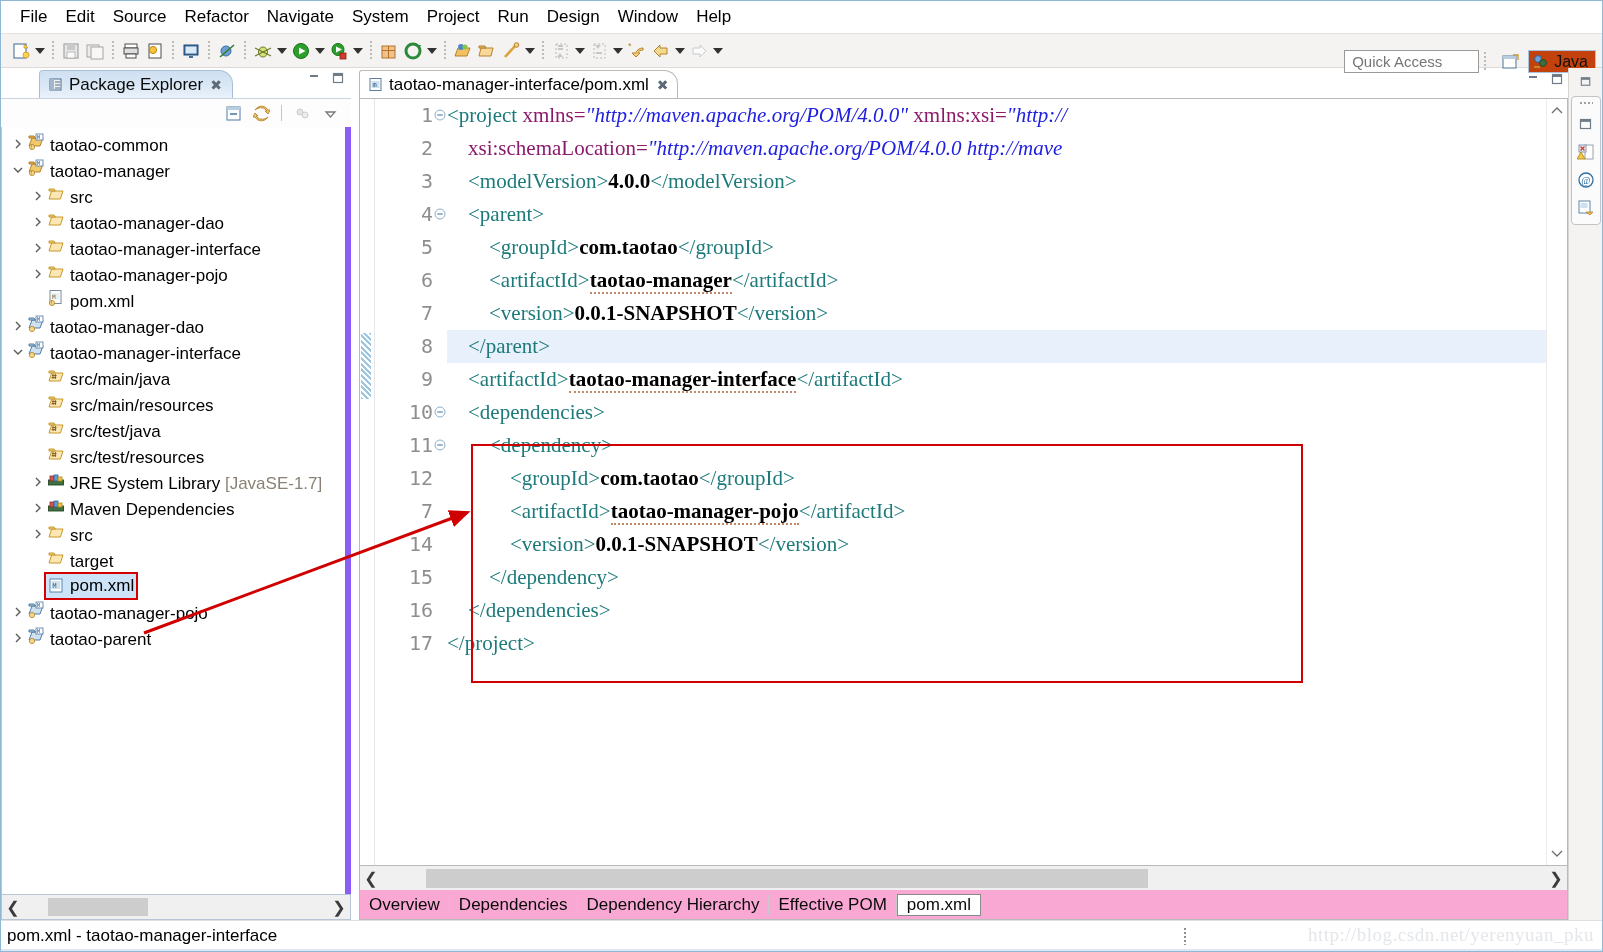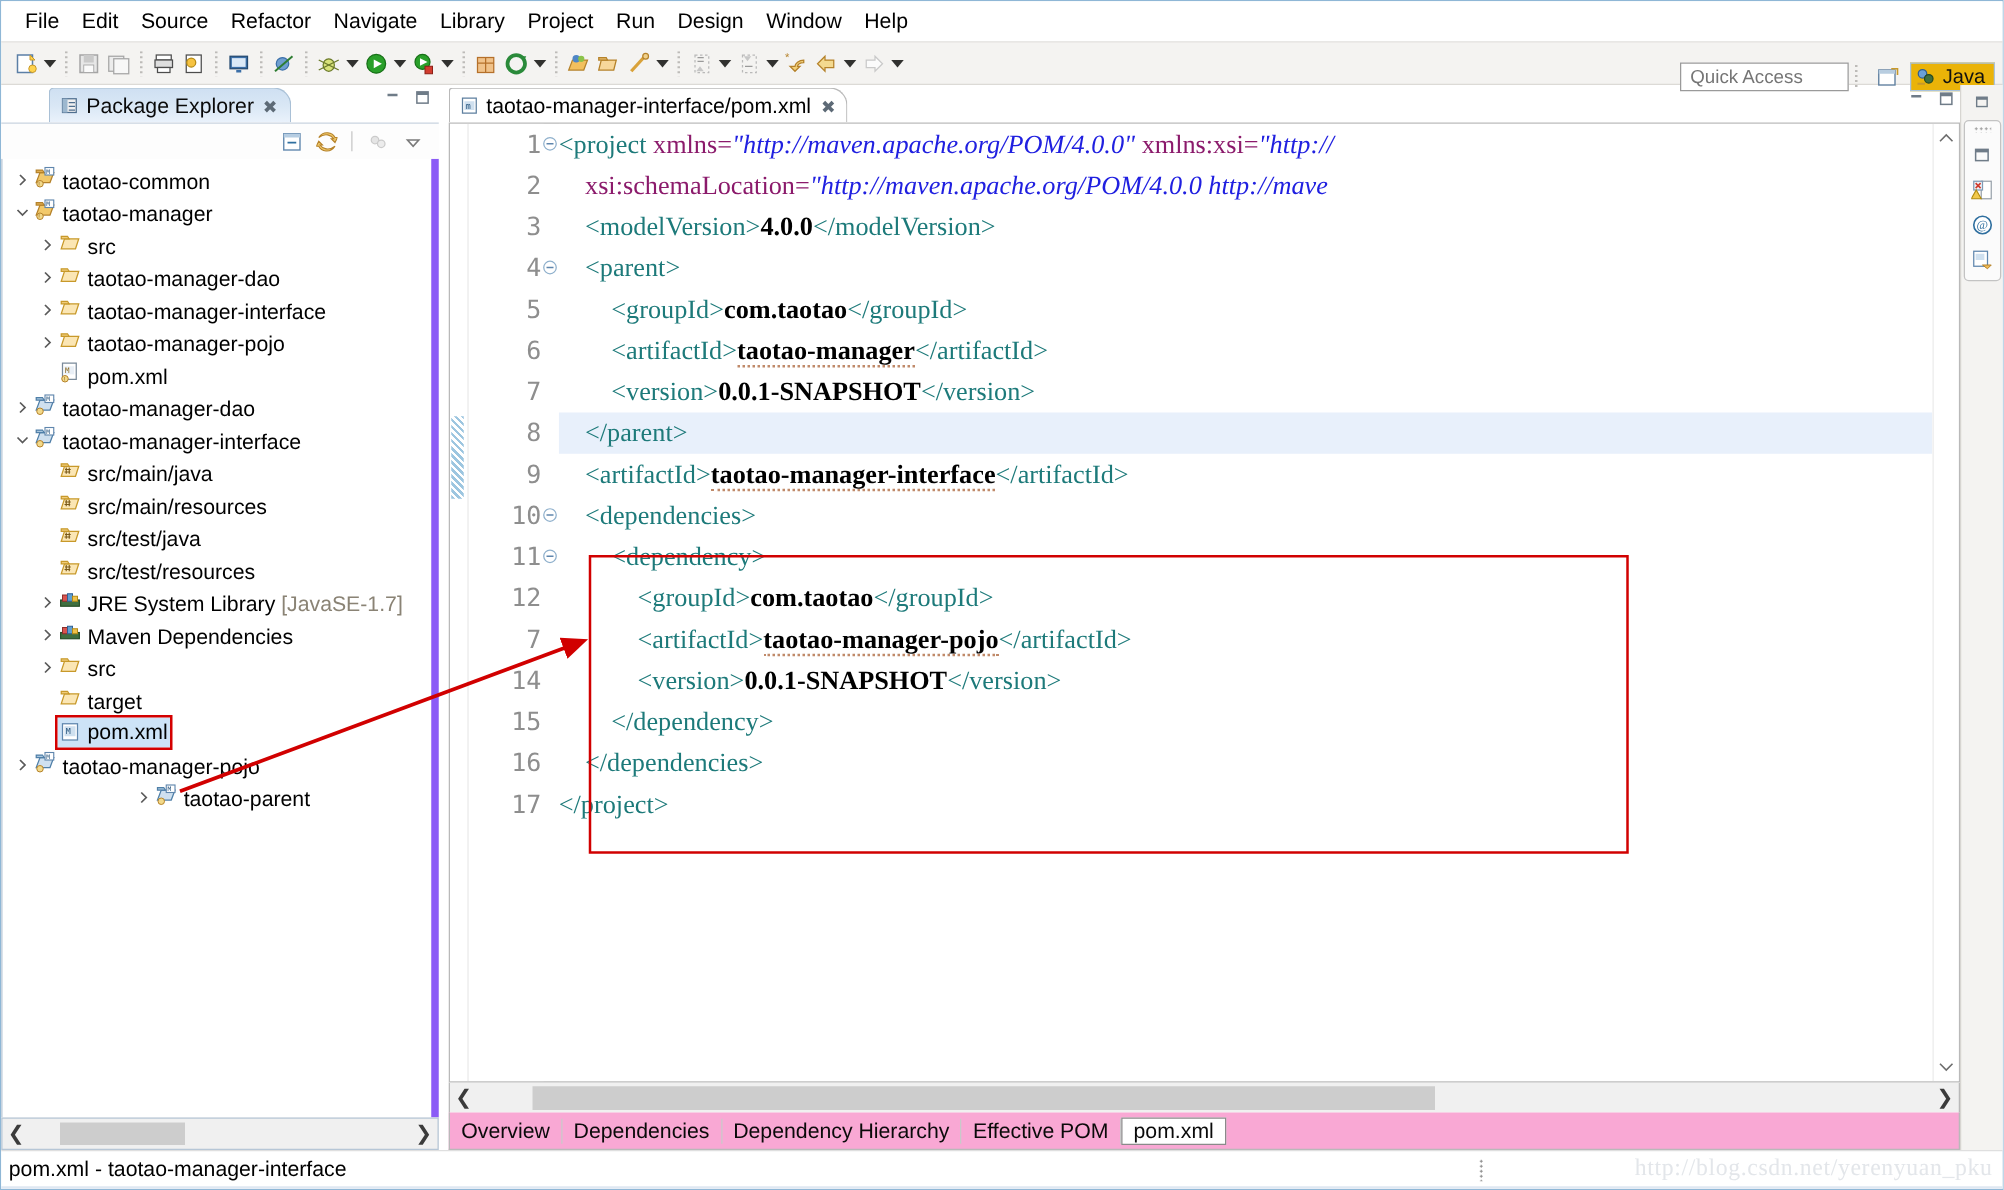--- a/index.html
+++ b/index.html
@@ -133,21 +133,21 @@
     line-height: 21px;
     white-space: nowrap;
   }
   .persp-btn {
     width: 26px; height: 24px;
     display: flex; align-items: center; justify-content: center;
     margin-left: 6px;
   }
   .persp-java {
     display: flex; align-items: center;
-    background: #eab308;
+    background: #c2410c;
     border: 1px solid #a9c3dd;
     height: 23px;
     padding: 0 7px 0 3px;
     margin-left: 5px;
     font-size: 16px;
     color: #111;
     box-sizing: border-box;
   }
   .persp-java .pj-ico { margin-right: 4px; display:flex; }
 
@@ -497,21 +497,21 @@
 
 <div id="app">
 
 
   <div class="menubar">
     <div class="menu-item">File</div>
     <div class="menu-item">Edit</div>
     <div class="menu-item">Source</div>
     <div class="menu-item">Refactor</div>
     <div class="menu-item">Navigate</div>
-    <div class="menu-item">Library</div>
+    <div class="menu-item">System</div>
     <div class="menu-item">Project</div>
     <div class="menu-item">Run</div>
     <div class="menu-item">Design</div>
     <div class="menu-item">Window</div>
     <div class="menu-item">Help</div>
   </div>
 
   <div class="toolbar">
     <div class="tb-group">
       <div class="tb-ico">
@@ -1008,21 +1008,21 @@
             <span class=""><span class="ticon">
                 <svg width="18" height="18" viewBox="0 0 18 18">
                   <path d="M2 13 L5 5 L16 5 L13 13 Z" fill="#cfe0ef" stroke="#4f7fa8" stroke-width="1"></path>
                   <path d="M2 5 L2 3 L7 3 L8.3 5 Z" fill="#a9c7de" stroke="#4f7fa8" stroke-width="1"></path>
                   <rect x="9" y="1" width="7" height="6" fill="#ffffff" stroke="#5f86ad" stroke-width=".9"></rect>
                   <text x="10" y="6" font-size="5" font-family="monospace" fill="#26547c">M</text>
                   <circle cx="5" cy="14" r="2.6" fill="#f2d98a" stroke="#b5822a" stroke-width=".8"></circle>
                 </svg>
               </span><span class="tlabel">taotao-manager-pojo</span></span>
           </div>
-          <div class="tnode" style="padding-left: 8px; justify-content: center;">
+          <div class="tnode" style="padding-left: 8px;">
             <span class="tw">
               <svg width="12" height="12" viewBox="0 0 12 12">
                 <path d="M4 2 L8 6 L4 10" fill="none" stroke="#5a5a5a" stroke-width="1.4"></path>
               </svg>
             </span>
             <span class=""><span class="ticon">
                 <svg width="18" height="18" viewBox="0 0 18 18">
                   <path d="M2 13 L5 5 L16 5 L13 13 Z" fill="#cfe0ef" stroke="#4f7fa8" stroke-width="1"></path>
                   <path d="M2 5 L2 3 L7 3 L8.3 5 Z" fill="#a9c7de" stroke="#4f7fa8" stroke-width="1"></path>
                   <rect x="9" y="1" width="7" height="6" fill="#ffffff" stroke="#5f86ad" stroke-width=".9"></rect>

